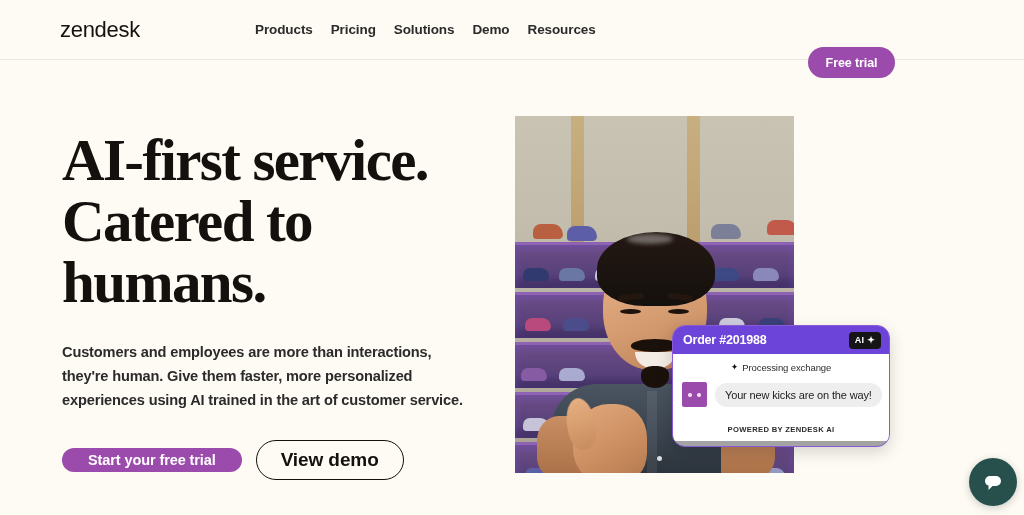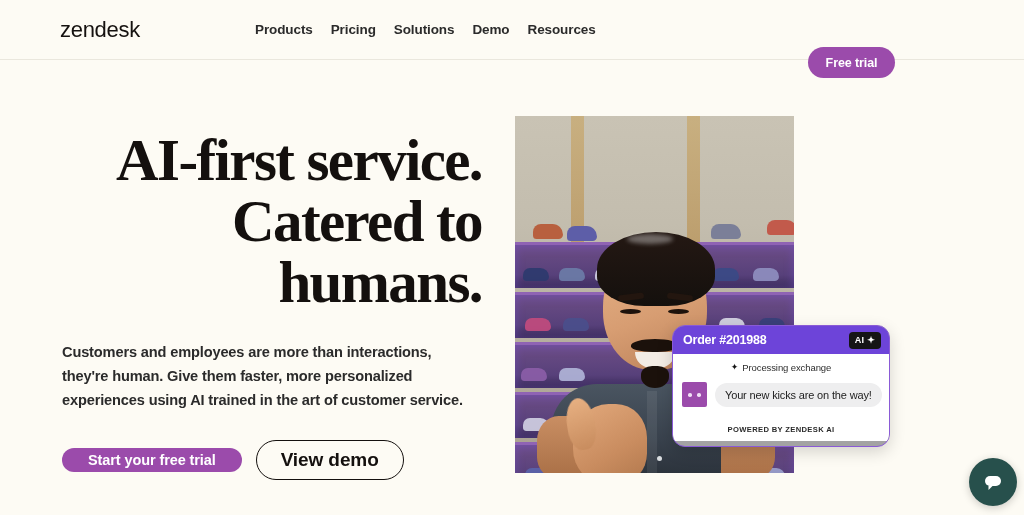--- a/index.html
+++ b/index.html
@@ -86,21 +86,20 @@
   }
 
   .headline {
     font-family: "Liberation Serif", serif;
     font-weight: 700;
     font-size: 59px;
     line-height: 1.03;
     letter-spacing: -1.6px;
     color: #14100e;
     width: 420px;
-    text-align: right;
   }
 
   .subcopy {
     margin-top: 29px;
     font-size: 14.6px;
     line-height: 1.62;
     font-weight: 600;
     color: #2b2b2b;
     letter-spacing: -0.15px;
     width: 418px;

